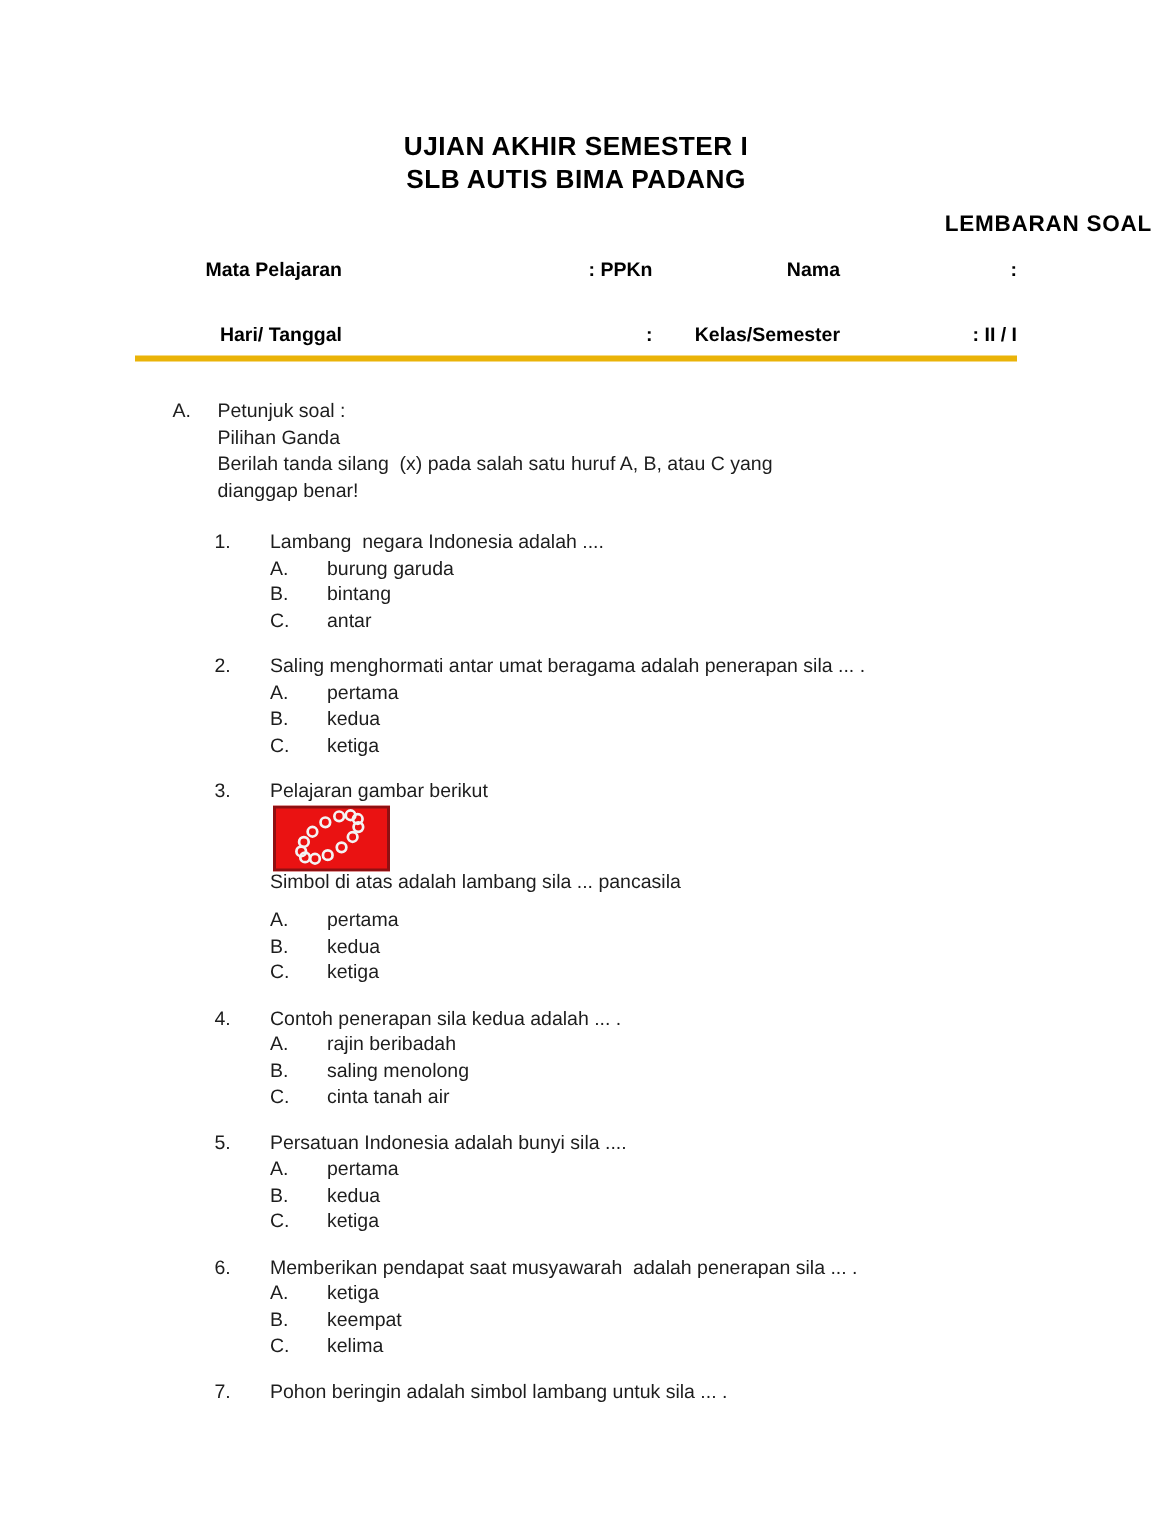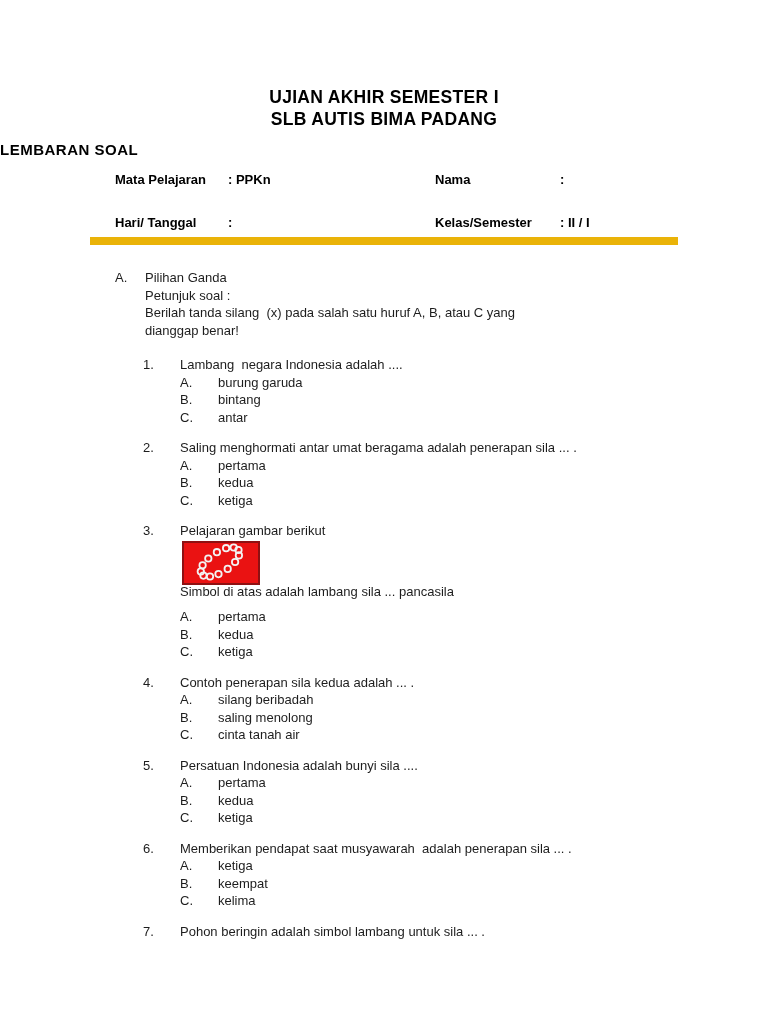--- a/index.html
+++ b/index.html
@@ -2,25 +2,25 @@
 <html><head>
 <meta charset="utf-8">
 <style>
   html, body { margin:0; padding:0; background:#ffffff; }
   .page {
     position:relative; width:768px; height:1024px; background:#ffffff;
     font-family:"Liberation Sans", sans-serif; color:#1d1d1d; overflow:hidden;
   }
   .title-block { padding-top:86px; text-align:center; }
   .title-line { font-size:17.5px; line-height:22px; font-weight:bold; color:#000; letter-spacing:0.3px; }
-  .sheet-heading { margin-top:11px; text-align:left; font-size:15px; font-weight:bold; color:#000; letter-spacing:0.5px; }
+  .sheet-heading { margin-top:11px; text-align:right; font-size:15px; font-weight:bold; color:#000; letter-spacing:0.5px; }
 
   .info-block {
-    margin:14px 90px 0 90px; border-bottom:8px solid #eab308;
-    padding:0 0 7px 25px; font-size:13px; font-weight:bold; color:#000;
+    margin:14px 90px 0 90px; border-bottom:4px solid #eab308;
+    padding:0 0 7px 25px; font-size:13px; font-weight:bold; color:#000;text-align:right;
   }
   .info-row { display:flex; line-height:15px; }
   .info-row + .info-row { margin-top:28px; }
   .info-label-left { width:113px; white-space:pre; }
   .info-value-left { width:207px; white-space:pre; }
   .info-label-right { width:125px; white-space:pre; }
   .info-value-right { flex:1; white-space:pre; }
 
   .section { display:grid; grid-template-columns:30px 1fr; margin:24px 90px 0 115px; font-size:13px; line-height:17.5px; }
   .section-letter { grid-column:1; }
@@ -64,22 +64,22 @@
       <span class="info-label-left">Hari/ Tanggal</span>
       <span class="info-value-left">:</span>
       <span class="info-label-right">Kelas/Semester</span>
       <span class="info-value-right">: II / I</span>
     </div>
   </div>
 
   <div class="section">
     <div class="section-letter">A.</div>
     <div class="section-body">
+      <div>Petunjuk soal :</div>
       <div>Pilihan Ganda</div>
-      <div>Petunjuk soal :</div>
       <div>Berilah tanda silang  (x) pada salah satu huruf A, B, atau C yang</div>
       <div>dianggap benar!</div>
     </div>
   </div>
 
   <div class="questions">
 
     <div class="question">
       <div class="q-number">1.</div>
       <div class="q-body">
@@ -160,21 +160,21 @@
         </div>
       </div>
     </div>
 
     <div class="question">
       <div class="q-number">4.</div>
       <div class="q-body">
         <div class="q-text">Contoh penerapan sila kedua adalah ... .</div>
         <div class="option">
           <span class="opt-letter">A.</span>
-          <span class="opt-text">silang beribadah</span>
+          <span class="opt-text">rajin beribadah</span>
         </div>
         <div class="option">
           <span class="opt-letter">B.</span>
           <span class="opt-text">saling menolong</span>
         </div>
         <div class="option">
           <span class="opt-letter">C.</span>
           <span class="opt-text">cinta tanah air</span>
         </div>
       </div>

